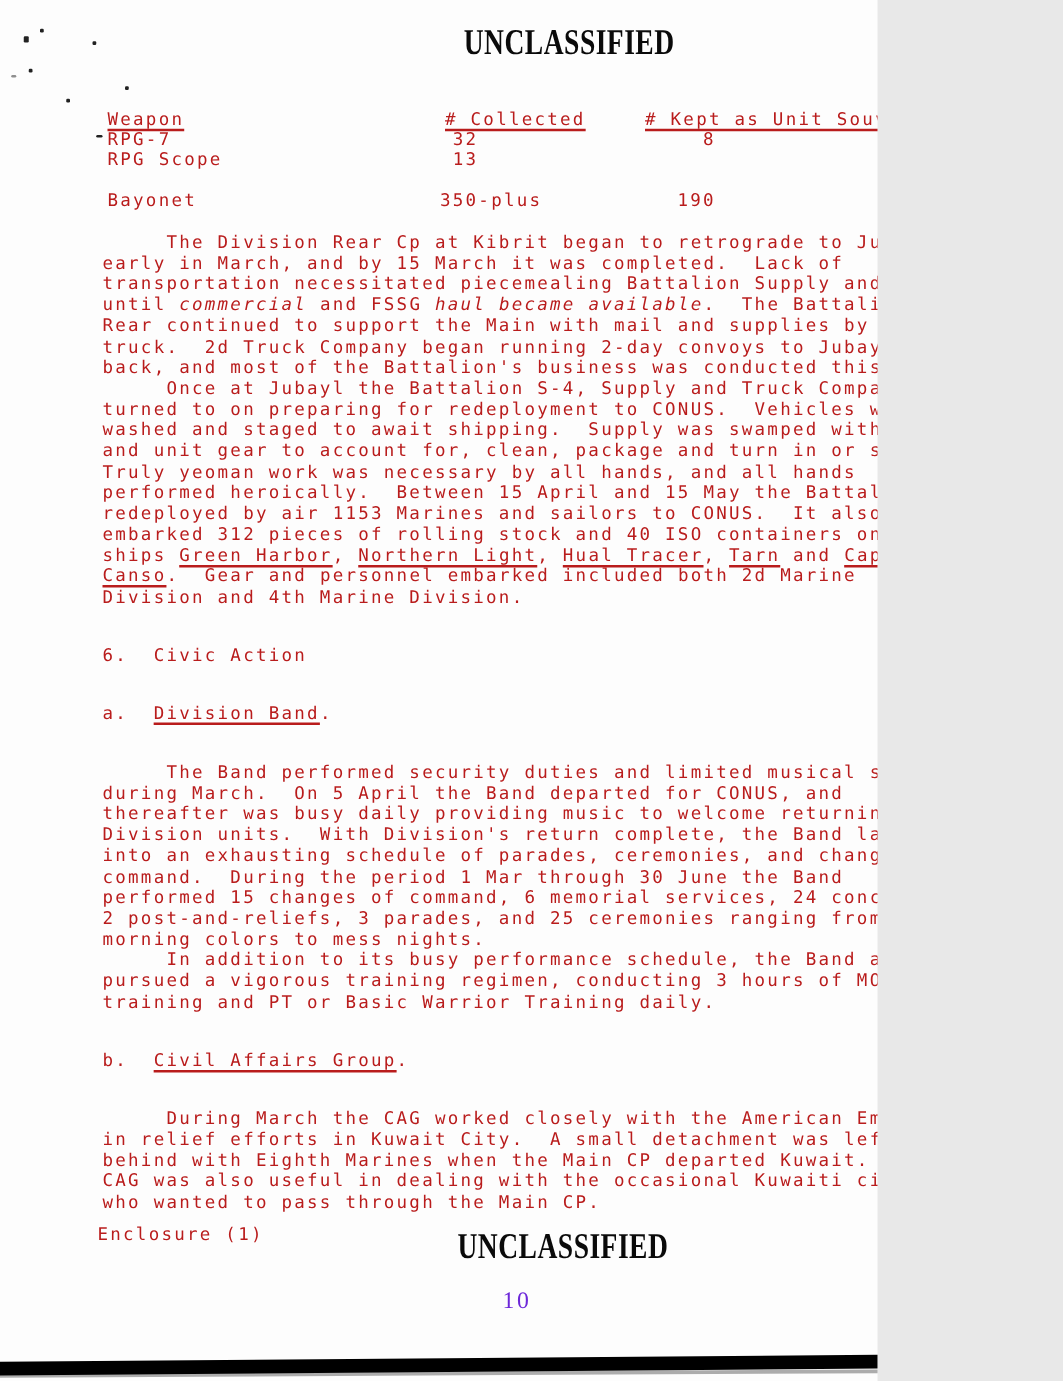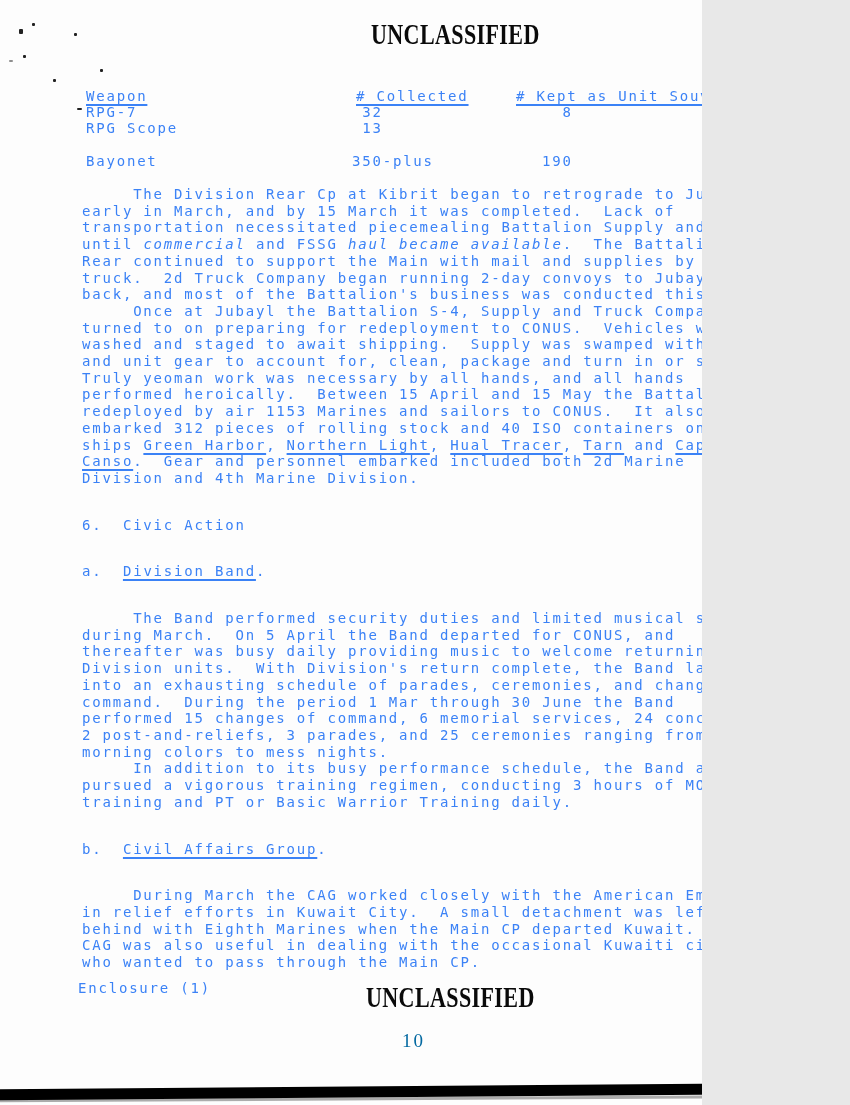--- a/index.html
+++ b/index.html
@@ -2,41 +2,41 @@
 <html><head>
 <meta charset="utf-8">
 <style>
   html,body{margin:0;padding:0;background:#e8e8e8;}
   #page{
     position:relative;width:702px;height:1105px;background:#fdfdfd;
     overflow:hidden;font-family:"DejaVu Sans Mono",monospace;color:#1b1b1b;
   }
   .mono{
     font-family:"DejaVu Sans Mono",monospace;
-    font-size:14px;letter-spacing:1.8px;line-height:16.7px;color:#3b82f6;
+    font-size:14px;letter-spacing:1.8px;line-height:16.7px;color:#b91c1c;
   }
   .banner{
     position:absolute;
     font-family:"Liberation Serif",serif;font-weight:700;font-size:29px;
     line-height:29px;color:#0a0a0a;letter-spacing:.5px;white-space:pre;
     transform:scaleX(0.76);transform-origin:0 0;
   }
   .wtable{position:absolute;left:0;top:88px;width:850px;height:86px;}
   .wtable span{position:absolute;white-space:pre;}
   .trow{position:absolute;left:0;width:850px;height:17px;}
   .u{text-decoration:underline;text-underline-offset:3px;text-decoration-thickness:1.5px;}
   .i{font-style:italic;}
   .doc-body{position:absolute;left:82px;top:186px;width:720px;}
   .doc-body p{margin:0;white-space:pre;}
   .doc-body p.gap{margin-top:30px;}
   .doc-body span{white-space:pre;}
   .enclosure{position:absolute;left:78px;top:980px;white-space:pre;}
   .pageno{
     position:absolute;left:402px;top:1030px;
-    font-family:"Liberation Serif",serif;font-size:19px;letter-spacing:2px;color:#0369a1;
+    font-family:"Liberation Serif",serif;font-size:19px;letter-spacing:2px;color:#6d28d9;
   }
   .bar-right{position:absolute;left:833px;top:0;width:17px;height:1105px;background:#000;}
   .bar-bottom{
     position:absolute;left:-6px;top:1086px;width:862px;height:11px;background:#000;
     transform:rotate(-0.45deg);
   }
   .bar-bottom-shadow{
     position:absolute;left:0;top:1097px;width:850px;height:3px;background:#777;opacity:.6;
     transform:rotate(-0.3deg);
   }

